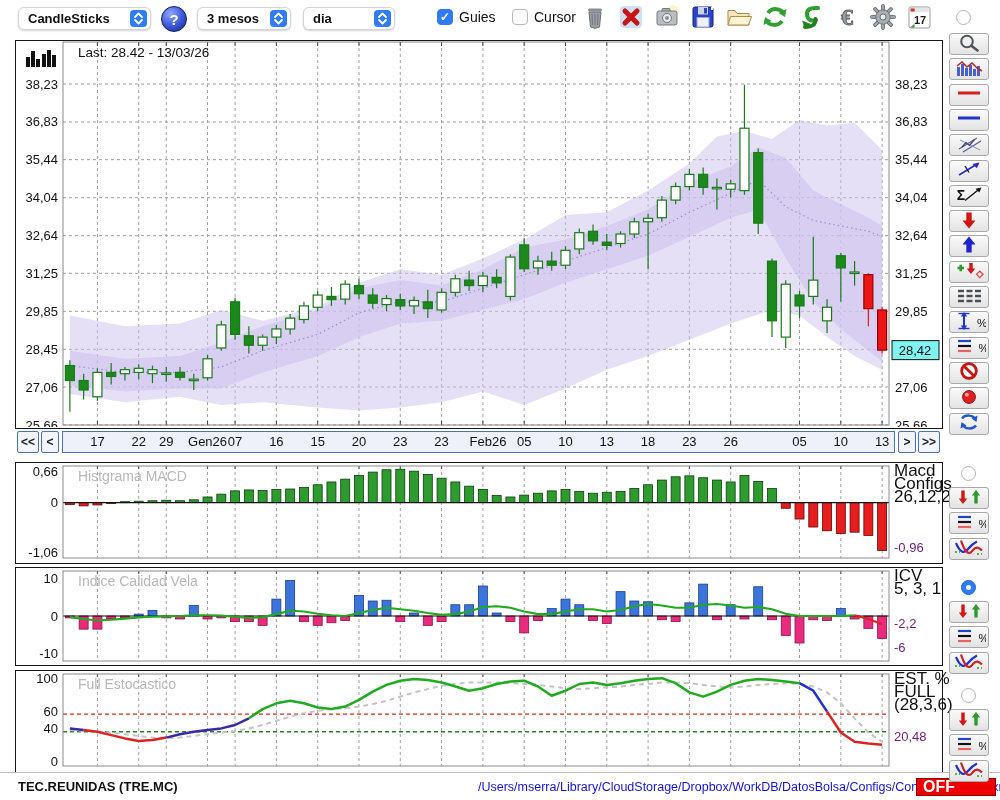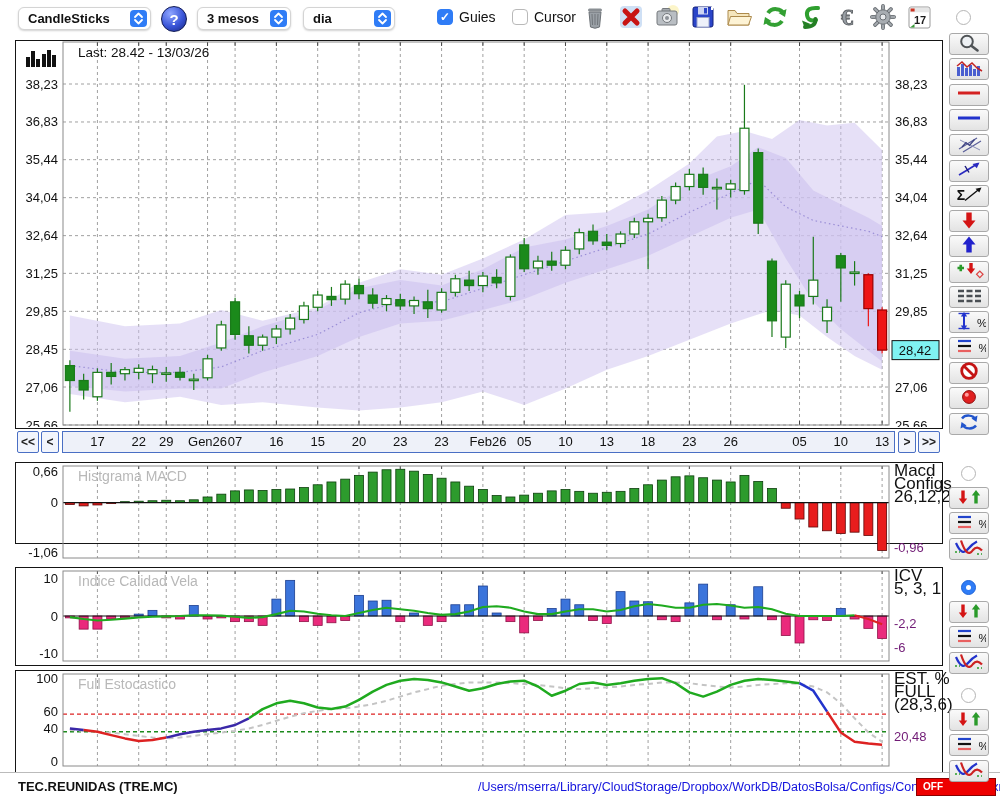--- a/index.html
+++ b/index.html
@@ -27,38 +27,38 @@
   .tb-icon svg { width:28px; height:28px; }
   #view-btn { position:absolute; top:7px; width:27px; height:24px; display:flex; align-items:center; justify-content:center; }
   .radio { width:15px; height:15px; border-radius:50%; border:1.5px solid #b5b5b5; background:#fff; }
   .radio.on { background:#2f7cf6; border-color:#2065d8; box-shadow:inset 0 0 0 3.2px #2f7cf6; position:relative; }
   .radio.on:after { content:""; position:absolute; left:3.5px; top:3.5px; width:5px; height:5px; border-radius:50%; background:#fff; }
   #tb-radio { position:absolute; left:956px; top:10px; }
   
   .panel { position:absolute; left:15px; width:928px; border:1.5px solid #151515; background:#fff; }
   .panel svg { display:block; }
   #main-chart { top:40px; height:389px; }
-  #macd-panel { top:462px; height:82px; }
+  #macd-panel { top:462px; height:102px; }
   #icv-panel  { top:567px; height:99px;  }
   #est-panel  { top:670px; height:121px; }
   .rlines { position:absolute; left:878px; top:1px; font-size:17px; color:#111; line-height:13px; white-space:nowrap; }
   .bval { position:absolute; left:878px; font-size:13px; color:#701a75; white-space:nowrap; }
   
   #xrow { position:absolute; left:0; top:430px; width:1000px; height:26px; }
   .xbtn { position:absolute; top:1px; height:22px; background:#f2f5fc; border:1px solid #4a6fc4;
      border-radius:2px; font-size:12px; font-weight:bold; color:#222; text-align:center; line-height:20px; }
   #xstrip { position:absolute; left:62px; top:1px; width:833px; height:22px; background:#eef1f9;
      border:1px solid #4a6fc4; }
   .xlab { position:absolute; top:2px; width:46px; margin-left:-23px; text-align:center; font-size:13px; color:#111; }
   
   #statusbar { position:absolute; left:0; top:772px; width:1000px; height:28px; border-top:1px solid #bbb; background:#fff; }
   #sym { position:absolute; left:18px; top:6px; font-size:13px; font-weight:bold; color:#111; }
   #cfgpath { position:absolute; left:478px; top:7px; font-size:12.5px; color:#1313dd; }
   #offbtn { position:absolute; left:916px; top:5px; width:80px; height:18px; background:#ee0000;
-     border:1px solid #8d0000; color:#fff; font-size:10px; font-weight:bold; line-height:16px; padding-left:6px; }
+     border:1px solid #8d0000; color:#fff; font-size:16px; font-weight:bold; line-height:16px; padding-left:6px; }
   
   .tool { position:absolute; left:949px; width:40px; height:22px;
      background:linear-gradient(#fafafa,#e3e3e3); border:1px solid #a9a9a9; border-radius:3px;
      display:flex; align-items:center; justify-content:center; padding:0; }
   .tool svg { width:34px; height:20px; }
   .sb-radio { position:absolute; left:961px; }
 </style>
 </head>
 <body>
 

